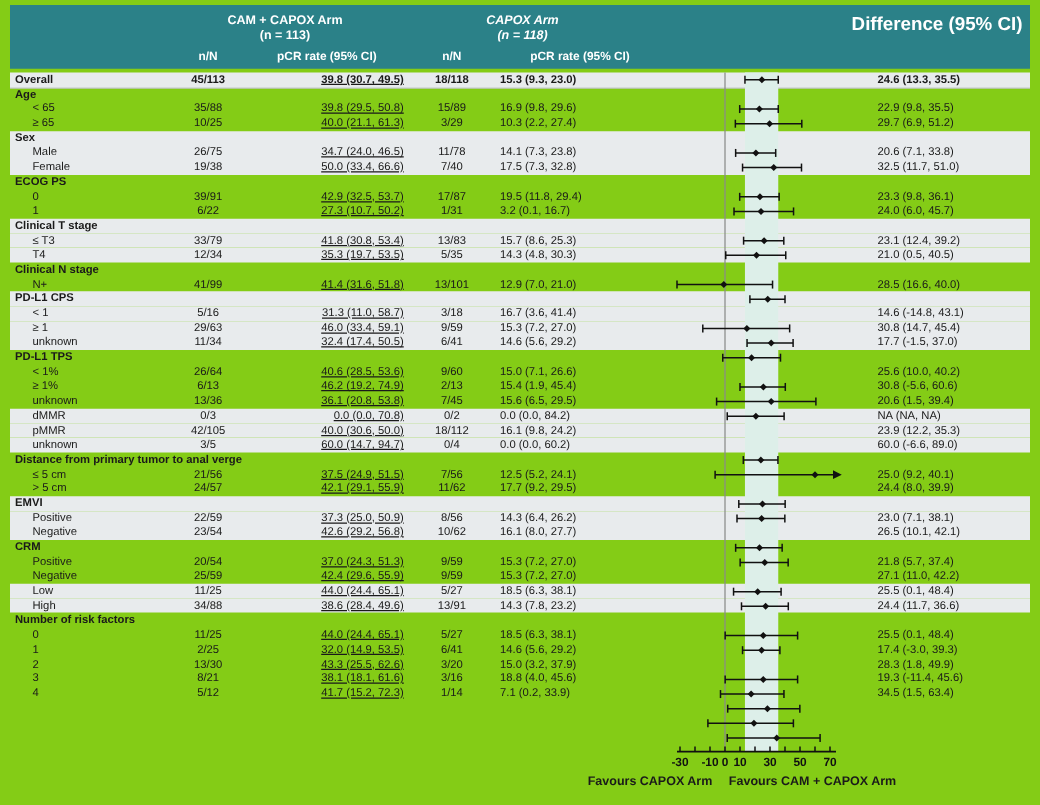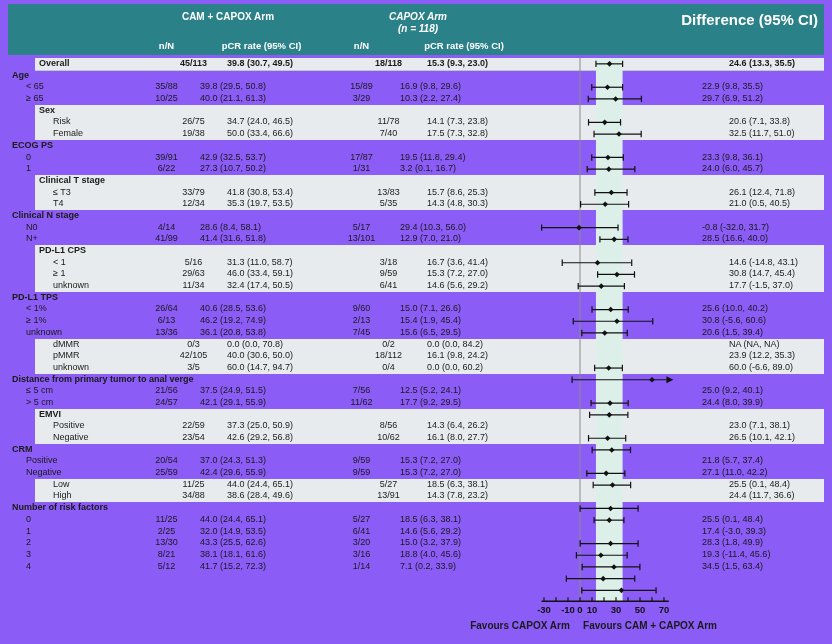--- a/index.html
+++ b/index.html
@@ -1,58 +1,59 @@
 <!DOCTYPE html>
 <html><head>
 <meta charset="utf-8">
 <style>
   html,body{margin:0;padding:0;background:#fff;}
-  #page{position:relative;width:832px;height:644px;background:#8b5cf6;
+  #page{position:relative;width:832px;height:644px;background:#84cc16;
         font-family:"Liberation Sans",sans-serif;color:#1a1a1a;overflow:hidden;
         outline:1px solid #e3e3e3;}
   
   #hdr{position:absolute;left:8px;top:4px;width:816px;height:51px;}
   #hdr .htxt{position:absolute;color:#fff;white-space:nowrap;}
   .h-arm1{left:105px;top:7px;width:230px;text-align:center;font-weight:700;font-size:10px;line-height:12px;}
   .h-arm2{left:330px;top:7px;width:160px;text-align:center;font-weight:700;font-size:10px;line-height:12px;font-style:italic;}
   .h-diff{left:640px;top:7px;width:170px;text-align:right;font-weight:700;font-size:15px;}
   .h-sub{top:36px;font-weight:700;font-size:9.5px;text-align:center;}
   .h-n1{left:125px;width:67px;}
   .h-r1{left:192px;width:123px;}
   .h-n2{left:315px;width:77px;}
   .h-r2{left:392px;width:128px;}
   
   #rows{position:absolute;left:8px;top:58px;width:816px;}
   .row{position:relative;height:11.7px;font-size:9px;}
   .row .cell{position:absolute;top:0;height:100%;line-height:11.9px;white-space:nowrap;}
   .c-label{left:4px;}
   .row.item .c-label{left:18px;}
   .c-n1{left:125px;width:67px;text-align:center;}
-  .c-r1{left:192px;width:123px;text-align:left;}
+  .c-r1{left:192px;width:123px;text-align:right;text-decoration:underline;}
   .c-n2{left:315px;width:77px;text-align:center;}
   .c-r2{left:392px;width:128px;text-align:left;}
   .c-diff{left:694px;text-align:left;}
-  .row.shade{background:#e8ebed;margin-left:27px;}
+  .row.shade{background:#e8ebed;}
   .row.overall{font-weight:700;box-shadow:0 1px 0 #c2c6c9;}
   .row.group .c-label{font-weight:700;}
   
   #plot{position:absolute;left:0;top:0;pointer-events:none;}
   
   .fav{position:absolute;top:620px;font-weight:700;font-size:10px;white-space:nowrap;transform:translateX(-50%);}
   #fav-left{left:520px;}
   #fav-right{left:650px;}
 </style>
 </head>
 <body>
 
 <div id="page">
 
   <div id="hdr" style="background: rgb(43, 129, 136);">
     <div class="htxt h-arm1">
       <div>CAM + CAPOX Arm</div>
+      <div>(n = 113)</div>
     </div>
     <div class="htxt h-arm2">
       <div>CAPOX Arm</div>
       <div>(n = 118)</div>
     </div>
     <div class="htxt h-diff">Difference (95% CI)</div>
     <div class="htxt h-sub h-n1">n/N</div>
     <div class="htxt h-sub h-r1">pCR rate (95% CI)</div>
     <div class="htxt h-sub h-n2">n/N</div>
     <div class="htxt h-sub h-r2">pCR rate (95% CI)</div>
@@ -83,21 +84,21 @@
         <div class="cell c-n1">10/25</div>
         <div class="cell c-r1">40.0 (21.1, 61.3)</div>
         <div class="cell c-n2">3/29</div>
         <div class="cell c-r2">10.3 (2.2, 27.4)</div>
         <div class="cell c-diff">29.7 (6.9, 51.2)</div>
       </div>
       <div class="row group shade">
         <div class="cell c-label">Sex</div>
       </div>
       <div class="row data shade item">
-        <div class="cell c-label">Risk</div>
+        <div class="cell c-label">Male</div>
         <div class="cell c-n1">26/75</div>
         <div class="cell c-r1">34.7 (24.0, 46.5)</div>
         <div class="cell c-n2">11/78</div>
         <div class="cell c-r2">14.1 (7.3, 23.8)</div>
         <div class="cell c-diff">20.6 (7.1, 33.8)</div>
       </div>
       <div class="row data shade item">
         <div class="cell c-label">Female</div>
         <div class="cell c-n1">19/38</div>
         <div class="cell c-r1">50.0 (33.4, 66.6)</div>
@@ -126,40 +127,32 @@
       </div>
       <div class="row group shade">
         <div class="cell c-label">Clinical T stage</div>
       </div>
       <div class="row data shade item">
         <div class="cell c-label">≤ T3</div>
         <div class="cell c-n1">33/79</div>
         <div class="cell c-r1">41.8 (30.8, 53.4)</div>
         <div class="cell c-n2">13/83</div>
         <div class="cell c-r2">15.7 (8.6, 25.3)</div>
-        <div class="cell c-diff">26.1 (12.4, 71.8)</div>
+        <div class="cell c-diff">23.1 (12.4, 39.2)</div>
       </div>
       <div class="row data shade item">
         <div class="cell c-label">T4</div>
         <div class="cell c-n1">12/34</div>
         <div class="cell c-r1">35.3 (19.7, 53.5)</div>
         <div class="cell c-n2">5/35</div>
         <div class="cell c-r2">14.3 (4.8, 30.3)</div>
         <div class="cell c-diff">21.0 (0.5, 40.5)</div>
       </div>
       <div class="row group">
         <div class="cell c-label">Clinical N stage</div>
-      </div>
-      <div class="row data item">
-        <div class="cell c-label">N0</div>
-        <div class="cell c-n1">4/14</div>
-        <div class="cell c-r1">28.6 (8.4, 58.1)</div>
-        <div class="cell c-n2">5/17</div>
-        <div class="cell c-r2">29.4 (10.3, 56.0)</div>
-        <div class="cell c-diff">-0.8 (-32.0, 31.7)</div>
       </div>
       <div class="row data item">
         <div class="cell c-label">N+</div>
         <div class="cell c-n1">41/99</div>
         <div class="cell c-r1">41.4 (31.6, 51.8)</div>
         <div class="cell c-n2">13/101</div>
         <div class="cell c-r2">12.9 (7.0, 21.0)</div>
         <div class="cell c-diff">28.5 (16.6, 40.0)</div>
       </div>
       <div class="row group shade">

